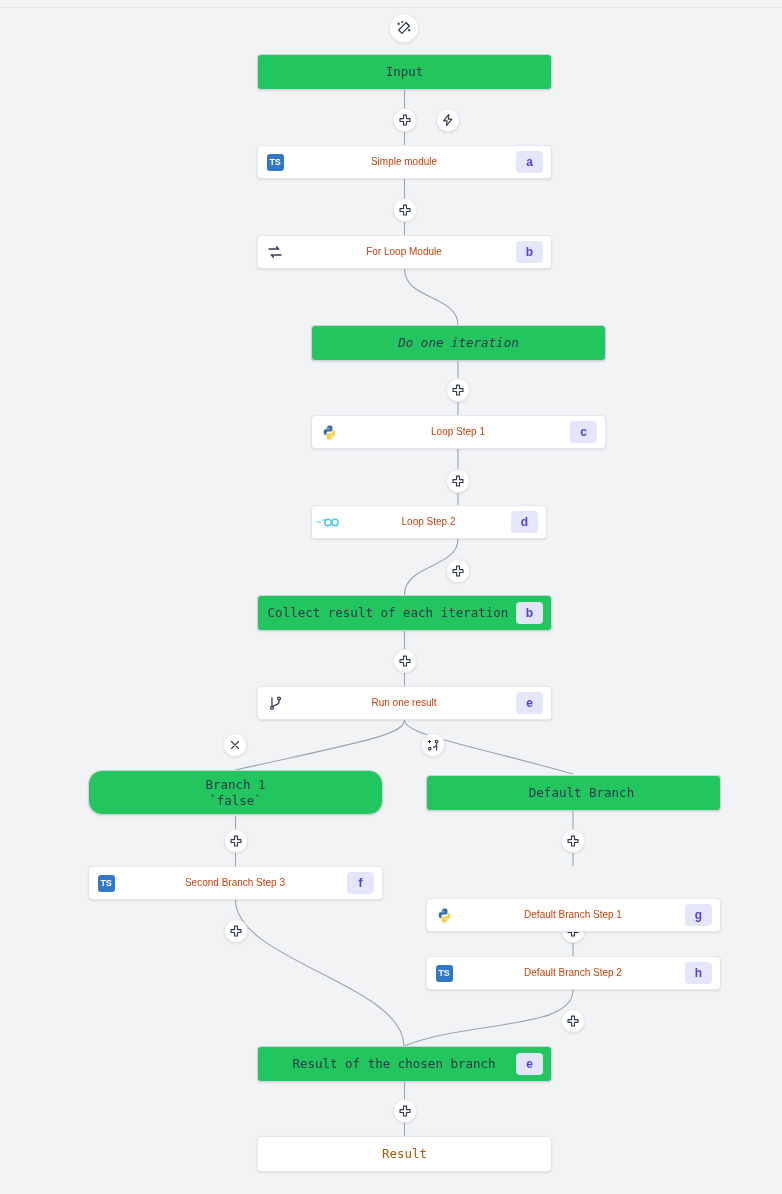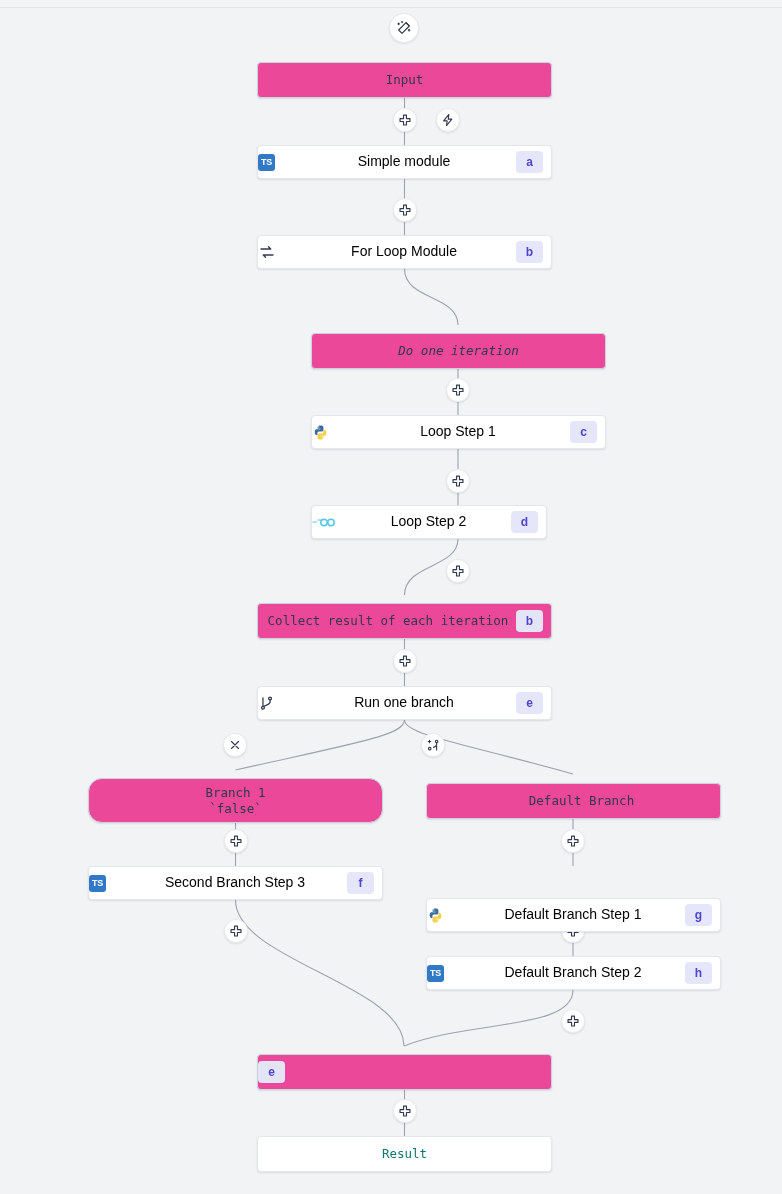--- a/index.html
+++ b/index.html
@@ -36,53 +36,52 @@
   .node .label {
     flex: 1;
     text-align: center;
     font-size: 13.5px;
     color: #32394a;
     line-height: 1.25;
     white-space: pre-line;
   }
   
   .node.virtual {
-    background: #ec4899;
+    background: #22c55e;
     border: 1px solid #cbd3dd;
     height: 36px;
-    margin-top: 8px;
   }
   .node.virtual .label {
     font-family: "DejaVu Sans Mono", monospace;
     font-size: 12.5px;
     color: #313a4b;
   }
   .node.virtual.tall { height: 45px; }
   
   .node.module {
     background: #ffffff;
     border: 1px solid #e3e6ea;
     height: 34px;
   }
-  .node.module .label { font-size: 14px; color: #000000; }
+  .node.module .label { font-size: 10px; color: #c2410c; }
   
   .node.plain {
     background: #ffffff;
     border: 1px solid #e3e6ea;
     height: 36px;
   }
   .node.plain .label {
     font-family: "DejaVu Sans Mono", monospace;
     font-size: 12.5px;
-    color: #0f766e;
+    color: #a16207;
   }
 
   .node .lang {
     width: 34px; height: 100%;
-    display: flex; align-items: center; 
+    display: flex; align-items: center; justify-content: center;
     flex: 0 0 34px;
   }
   .node .slot-right {
     flex: 0 0 auto;
     display: flex; align-items: center;
     padding-right: 8px;
   }
   .badge {
     display: inline-flex; align-items: center; justify-content: center;
     min-width: 27px; height: 22px;
@@ -331,21 +330,21 @@
 
   <div class="node module" style="left:257px; top:686px; width:295px;">
     <span class="lang">
       <svg width="17" height="17" viewBox="0 0 24 24" fill="none" stroke="#323a4d" stroke-width="1.8" stroke-linecap="round" stroke-linejoin="round">
         <circle cx="7" cy="18" r="2"></circle>
         <circle cx="17" cy="5" r="2"></circle>
         <path d="M17 7v3c0 4-6 4-8.5 6"></path>
         <path d="M7 16V4"></path>
       </svg>
     </span>
-    <span class="label">Run one branch</span>
+    <span class="label">Run one result</span>
     <span class="slot-right">
       <span class="badge">e</span>
     </span>
   </div>
 
   <div class="node virtual tall" style="left:88px; top:770px; width:295px;border-radius:14px;">
     <span class="label">Branch 1
 `false`</span>
   </div>
 
@@ -380,20 +379,21 @@
     <span class="lang">
       <span class="ts-icon">TS</span>
     </span>
     <span class="label">Default Branch Step 2</span>
     <span class="slot-right">
       <span class="badge">h</span>
     </span>
   </div>
 
   <div class="node virtual" style="left:257px; top:1046px; width:295px;">
+    <span class="label" style="padding-left:14px;">Result of the chosen branch</span>
     <span class="slot-right">
       <span class="badge flat">e</span>
     </span>
   </div>
 
   <div class="node plain" style="left:257px; top:1136px; width:295px;">
     <span class="label">Result</span>
   </div>
 
 </div>

